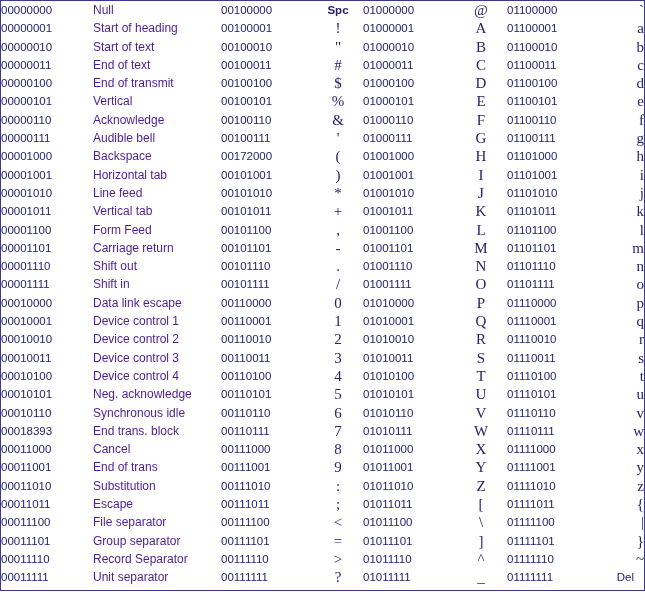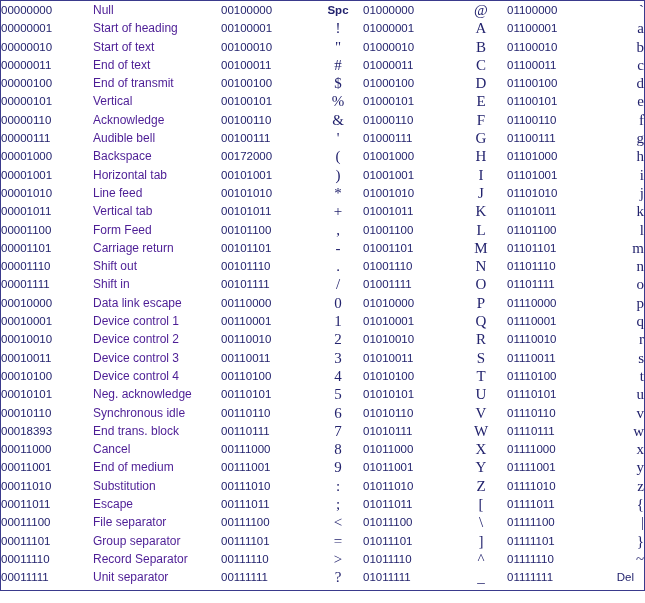--- a/index.html
+++ b/index.html
@@ -341,21 +341,21 @@
           <td class="name">Cancel</td>
           <td class="bin">00111000</td>
           <td class="glyph">8</td>
           <td class="bin">01011000</td>
           <td class="glyph">X</td>
           <td class="bin">01111000</td>
           <td class="glyph-right">x</td>
         </tr>
         <tr>
           <td class="bin">00011001</td>
-          <td class="name">End of medium</td>
+          <td class="name">End of trans</td>
           <td class="bin">00111001</td>
           <td class="glyph">9</td>
           <td class="bin">01011001</td>
           <td class="glyph">Y</td>
           <td class="bin">01111001</td>
           <td class="glyph-right">y</td>
         </tr>
         <tr>
           <td class="bin">00011010</td>
           <td class="name">Substitution</td>

